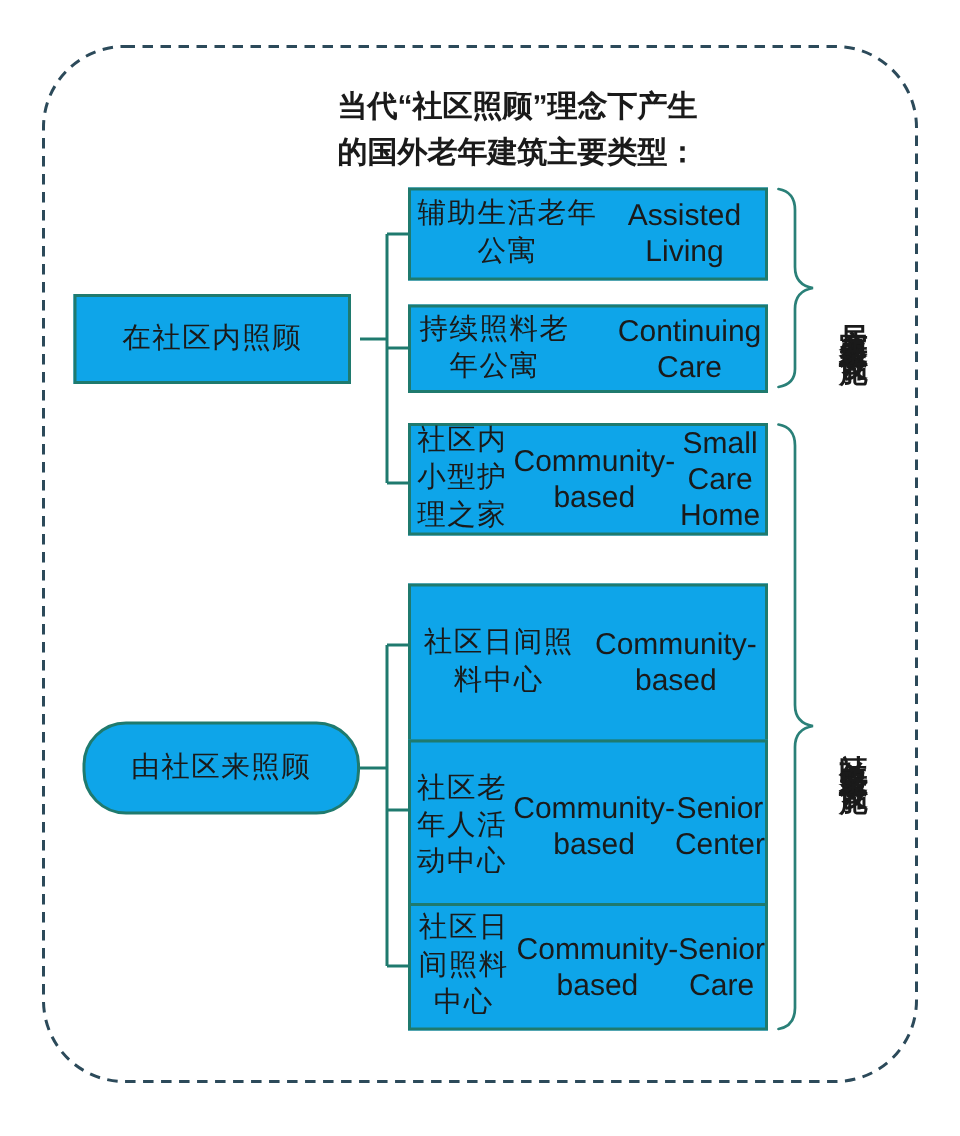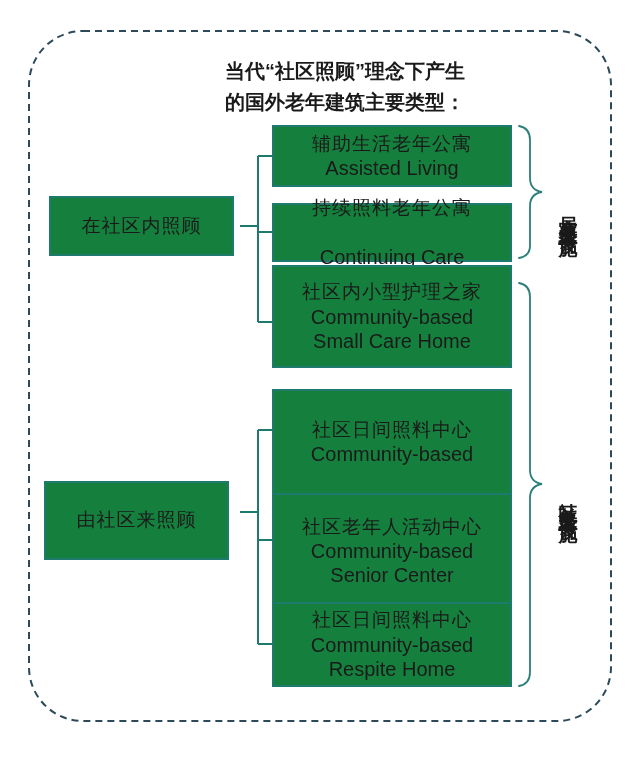--- a/index.html
+++ b/index.html
@@ -35,44 +35,43 @@
     text-align: center;
     font-size: 20px;
     font-weight: bold;
     line-height: 1.55;
     color: var(--text);
   }
   .box {
     position: absolute;
     box-sizing: border-box;
     border: 2px solid var(--box-border);
-    background: #15803d;
+    background: #0ea5e9;
     display: flex;
-    flex-direction: column;
     align-items: center;
     justify-content: center;
     text-align: center;
   }
   .zh {
     font-size: 19px;
     letter-spacing: 1px;
     line-height: 1.3;
     color: var(--text);
   }
   .en {
     font-size: 20px;
     line-height: 1.2;
     color: var(--text);
   }
   .box-l1 { left: 49px;  top: 196px; width: 185px; height: 60px; }
-  .box-l2 { left: 44px;  top: 481px; width: 185px; height: 79px; }
+  .box-l2 { left: 55px;  top: 481px; width: 185px; height: 62px; border-radius: 29px; }
   .rbox   { left: 272px; width: 240px; }
   .box-r1 { top: 125px; height: 62px; }
   .box-r2 { top: 203px; height: 59px; gap: 24px; }
-  .box-r3 { top: 265px; height: 103px; }
+  .box-r3 { top: 282px; height: 75px; }
   .box-r4 { top: 389px; height: 106px; }
   .box-r5 { top: 493px; height: 116px; }
   .box-r6 { top: 602px; height: 85px; }
   .vlabel {
     position: absolute;
     left: 551px;
     width: 30px;
     writing-mode: vertical-rl;
     text-orientation: upright;
     text-align: center;
@@ -140,19 +139,19 @@
     <div class="en">Community-based</div>
   </div>
   <div class="box rbox box-r5">
     <div class="zh">社区老年人活动中心</div>
     <div class="en">Community-based</div>
     <div class="en">Senior Center</div>
   </div>
   <div class="box rbox box-r6">
     <div class="zh">社区日间照料中心</div>
     <div class="en">Community-based</div>
-    <div class="en">Respite Home</div>
+    <div class="en">Senior Care</div>
   </div>
 
   <div class="vlabel vlabel-1">居家养老服务设施</div>
   <div class="vlabel vlabel-2">社区养老服务设施</div>
 
 </div>
 
 </body></html>

